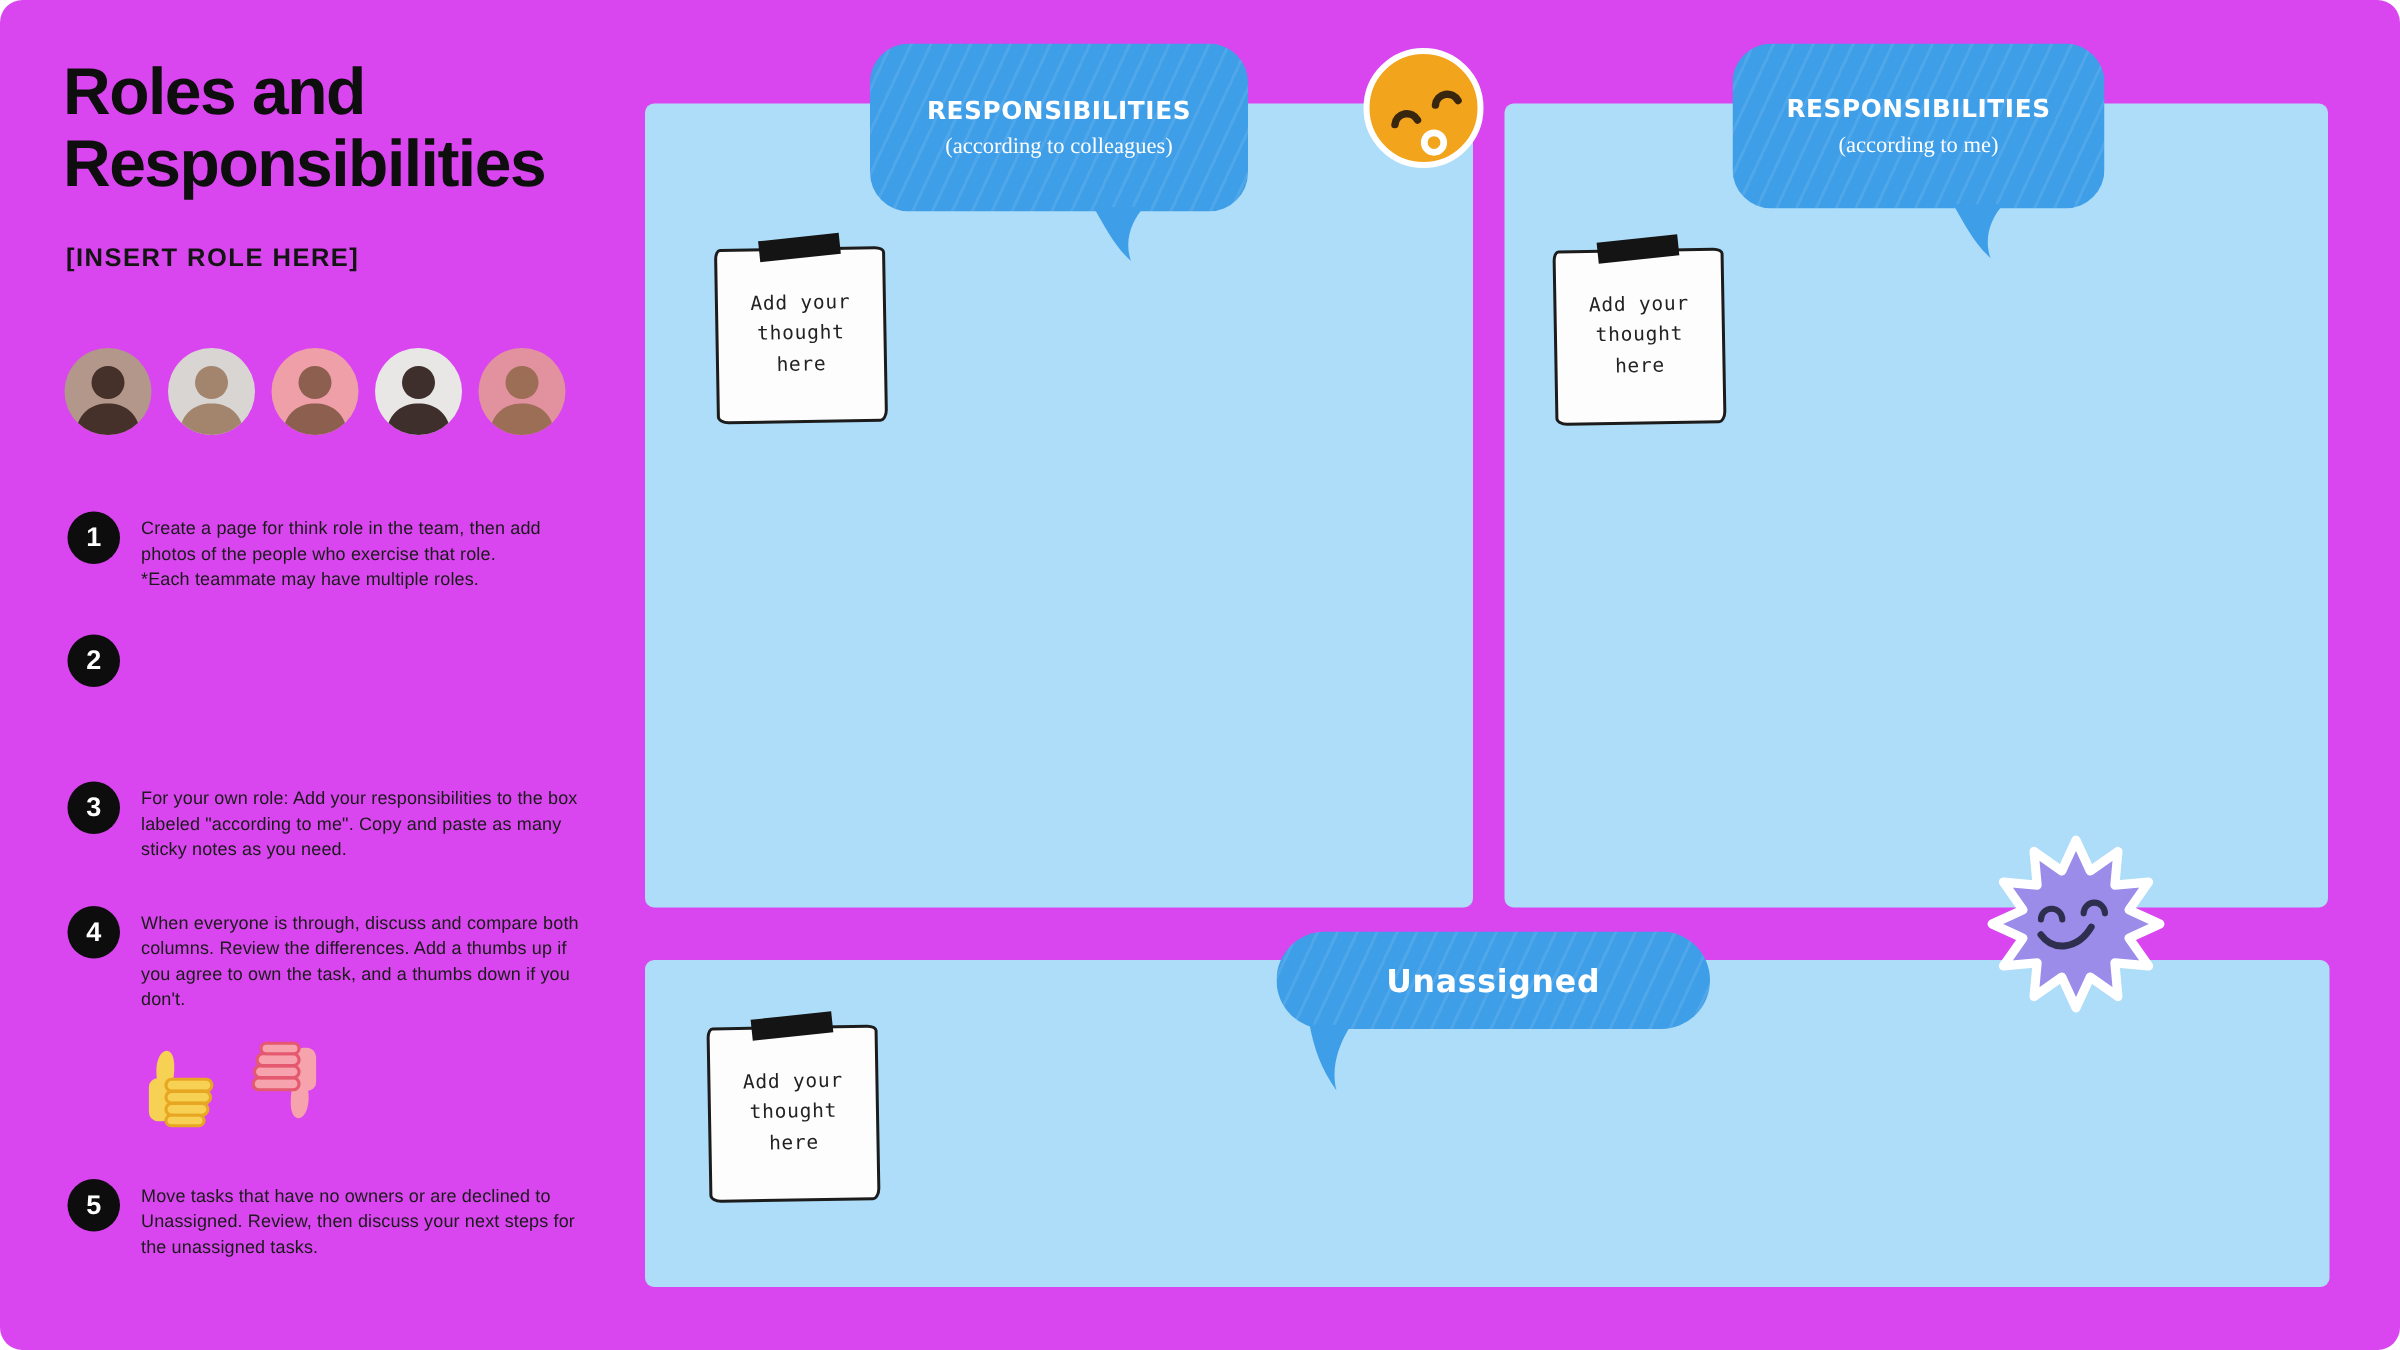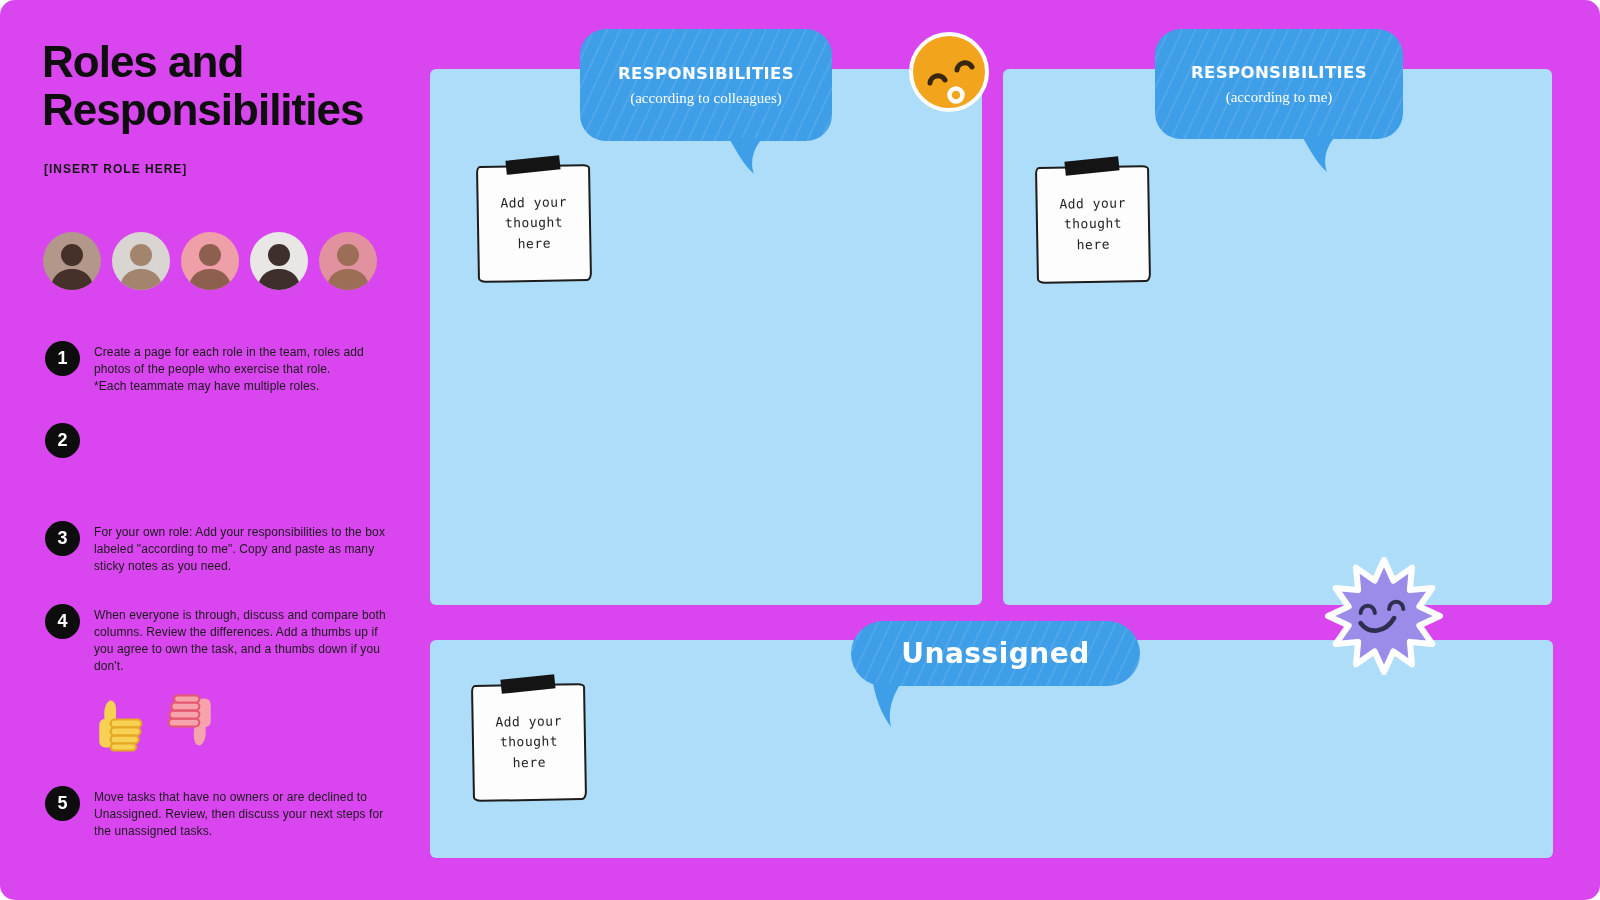--- a/index.html
+++ b/index.html
@@ -4,21 +4,21 @@
 <style>
   html,body{margin:0;padding:0;background:#ffffff;}
   .canvas{position:relative;width:1600px;height:900px;background:#d946ef;overflow:hidden;
           font-family:"DejaVu Sans", sans-serif;color:#111;border-radius:15px;}
 
   
   .title{position:absolute;left:42px;top:38px;width:380px;
          font-family:"Liberation Sans", sans-serif;font-weight:800;
          font-size:44px;line-height:1.09;letter-spacing:-1px;color:#0e0e0e;}
   .subtitle{position:absolute;left:44px;top:162px;font-family:"Liberation Sans",sans-serif;
-            font-size:12px;font-weight:700;letter-spacing:1px;color:#141414;}
+            font-size:17px;font-weight:700;letter-spacing:1px;color:#141414;}
   .avatars{position:absolute;left:43px;top:232px;display:flex;gap:11px;}
   .avatar{width:58px;height:58px;border-radius:50%;overflow:hidden;flex:0 0 auto;}
   .avatar svg{display:block;width:100%;height:100%;}
 
   .step{position:absolute;left:45px;width:352px;display:flex;gap:14px;align-items:flex-start;}
   .step-num{width:35px;height:35px;border-radius:50%;background:#0d0d0d;color:#fff;
             display:flex;align-items:center;justify-content:center;flex:0 0 auto;
             font-family:"Liberation Sans",sans-serif;font-weight:700;font-size:18px;}
   .step-text{font-size:12px;line-height:1.42;color:#1a1a1a;white-space:pre-line;padding-top:3px;
              font-family:"Liberation Sans",sans-serif;letter-spacing:.1px;}
@@ -34,21 +34,21 @@
 
   
   .bubble{position:absolute;background:#3e9ee8;border-radius:26px;color:#fff;
           display:flex;flex-direction:column;align-items:center;justify-content:center;gap:7px;
           background-image:repeating-linear-gradient(115deg, rgba(255,255,255,.09) 0 2px, transparent 2px 12px);}
   .bubble-colleagues{left:580px;top:29px;width:252px;height:112px;}
   .bubble-me{left:1155px;top:29px;width:248px;height:110px;}
   .bubble-unassigned{left:851px;top:621px;width:289px;height:65px;border-radius:33px;}
   .bubble .line1{font-size:16.5px;font-weight:700;letter-spacing:.4px;}
   .bubble .line2{font-size:15px;font-weight:500;font-family:Liberation Serif, serif;}
-  .bubble-unassigned .line1{font-size:28px;letter-spacing:.5px;text-align:center;}
+  .bubble-unassigned .line1{font-size:21px;letter-spacing:.5px;text-align:center;}
   .tail{position:absolute;}
 
   
   .note{position:absolute;width:110px;height:113px;background:#fdfdfd;border:2.5px solid #1c1c1c;
         border-radius:4px 7px 5px 8px / 7px 4px 8px 5px;
         display:flex;align-items:center;justify-content:center;text-align:center;}
   .note .note-text{font-family:"DejaVu Sans Mono", monospace;font-size:13px;line-height:1.55;
         color:#222;white-space:pre-line;letter-spacing:.5px;}
   .tape{position:absolute;top:-9px;left:50%;width:54px;height:14px;background:#141414;
         transform:translateX(-50%) rotate(-5deg);}
@@ -99,21 +99,21 @@
     <div class="avatar" style="background:#e2919f">
       <svg viewBox="0 0 58 58">
           <circle cx="29" cy="23" r="11" fill="#9c6e55"></circle>
           <path d="M7 58 C9 42 19 37 29 37 C39 37 49 42 51 58 Z" fill="#9c6e55"></path>
         </svg>
     </div>
   </div>
 
   <div class="step" style="top:341px">
     <div class="step-num">1</div>
-    <div class="step-text">Create a page for each role in the team, roles add photos of the people who exercise that role.
+    <div class="step-text">Create a page for think role in the team, then add photos of the people who exercise that role.
 *Each teammate may have multiple roles.</div>
   </div>
   <div class="step" style="top:423px">
     <div class="step-num">2</div>
   </div>
   <div class="step" style="top:521px">
     <div class="step-num">3</div>
     <div class="step-text">For your own role: Add your responsibilities to the box labeled "according to me". Copy and paste as many sticky notes as you need.</div>
   </div>
   <div class="step" style="top:604px">

